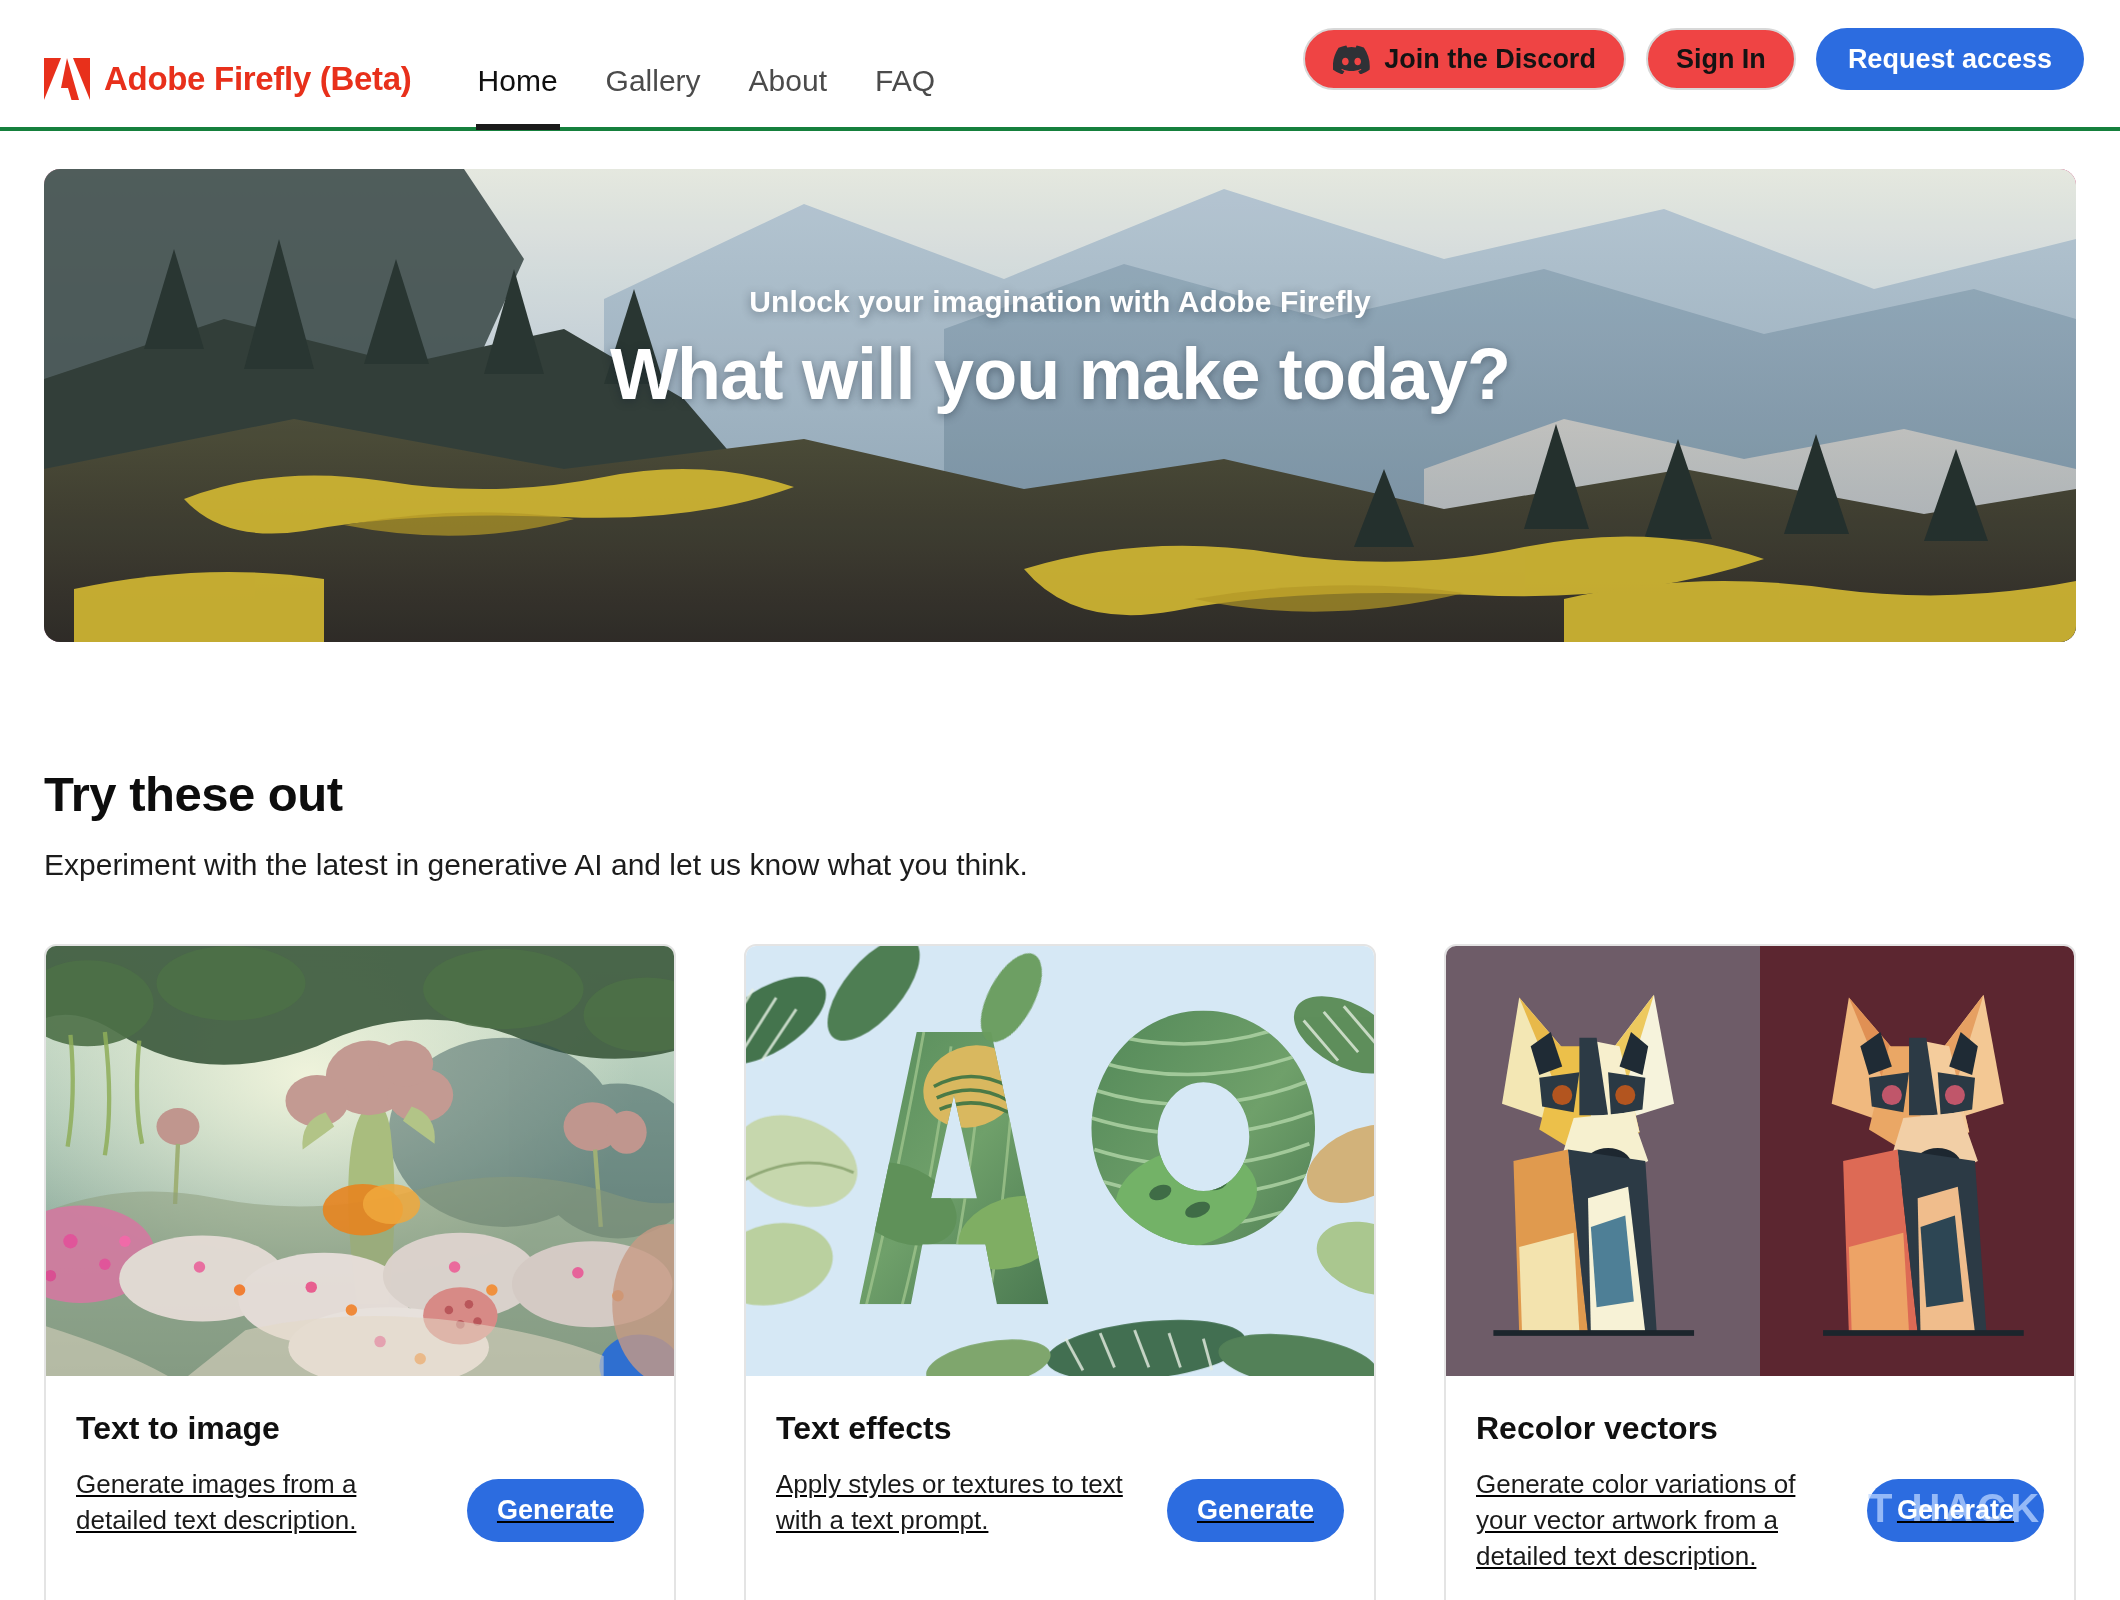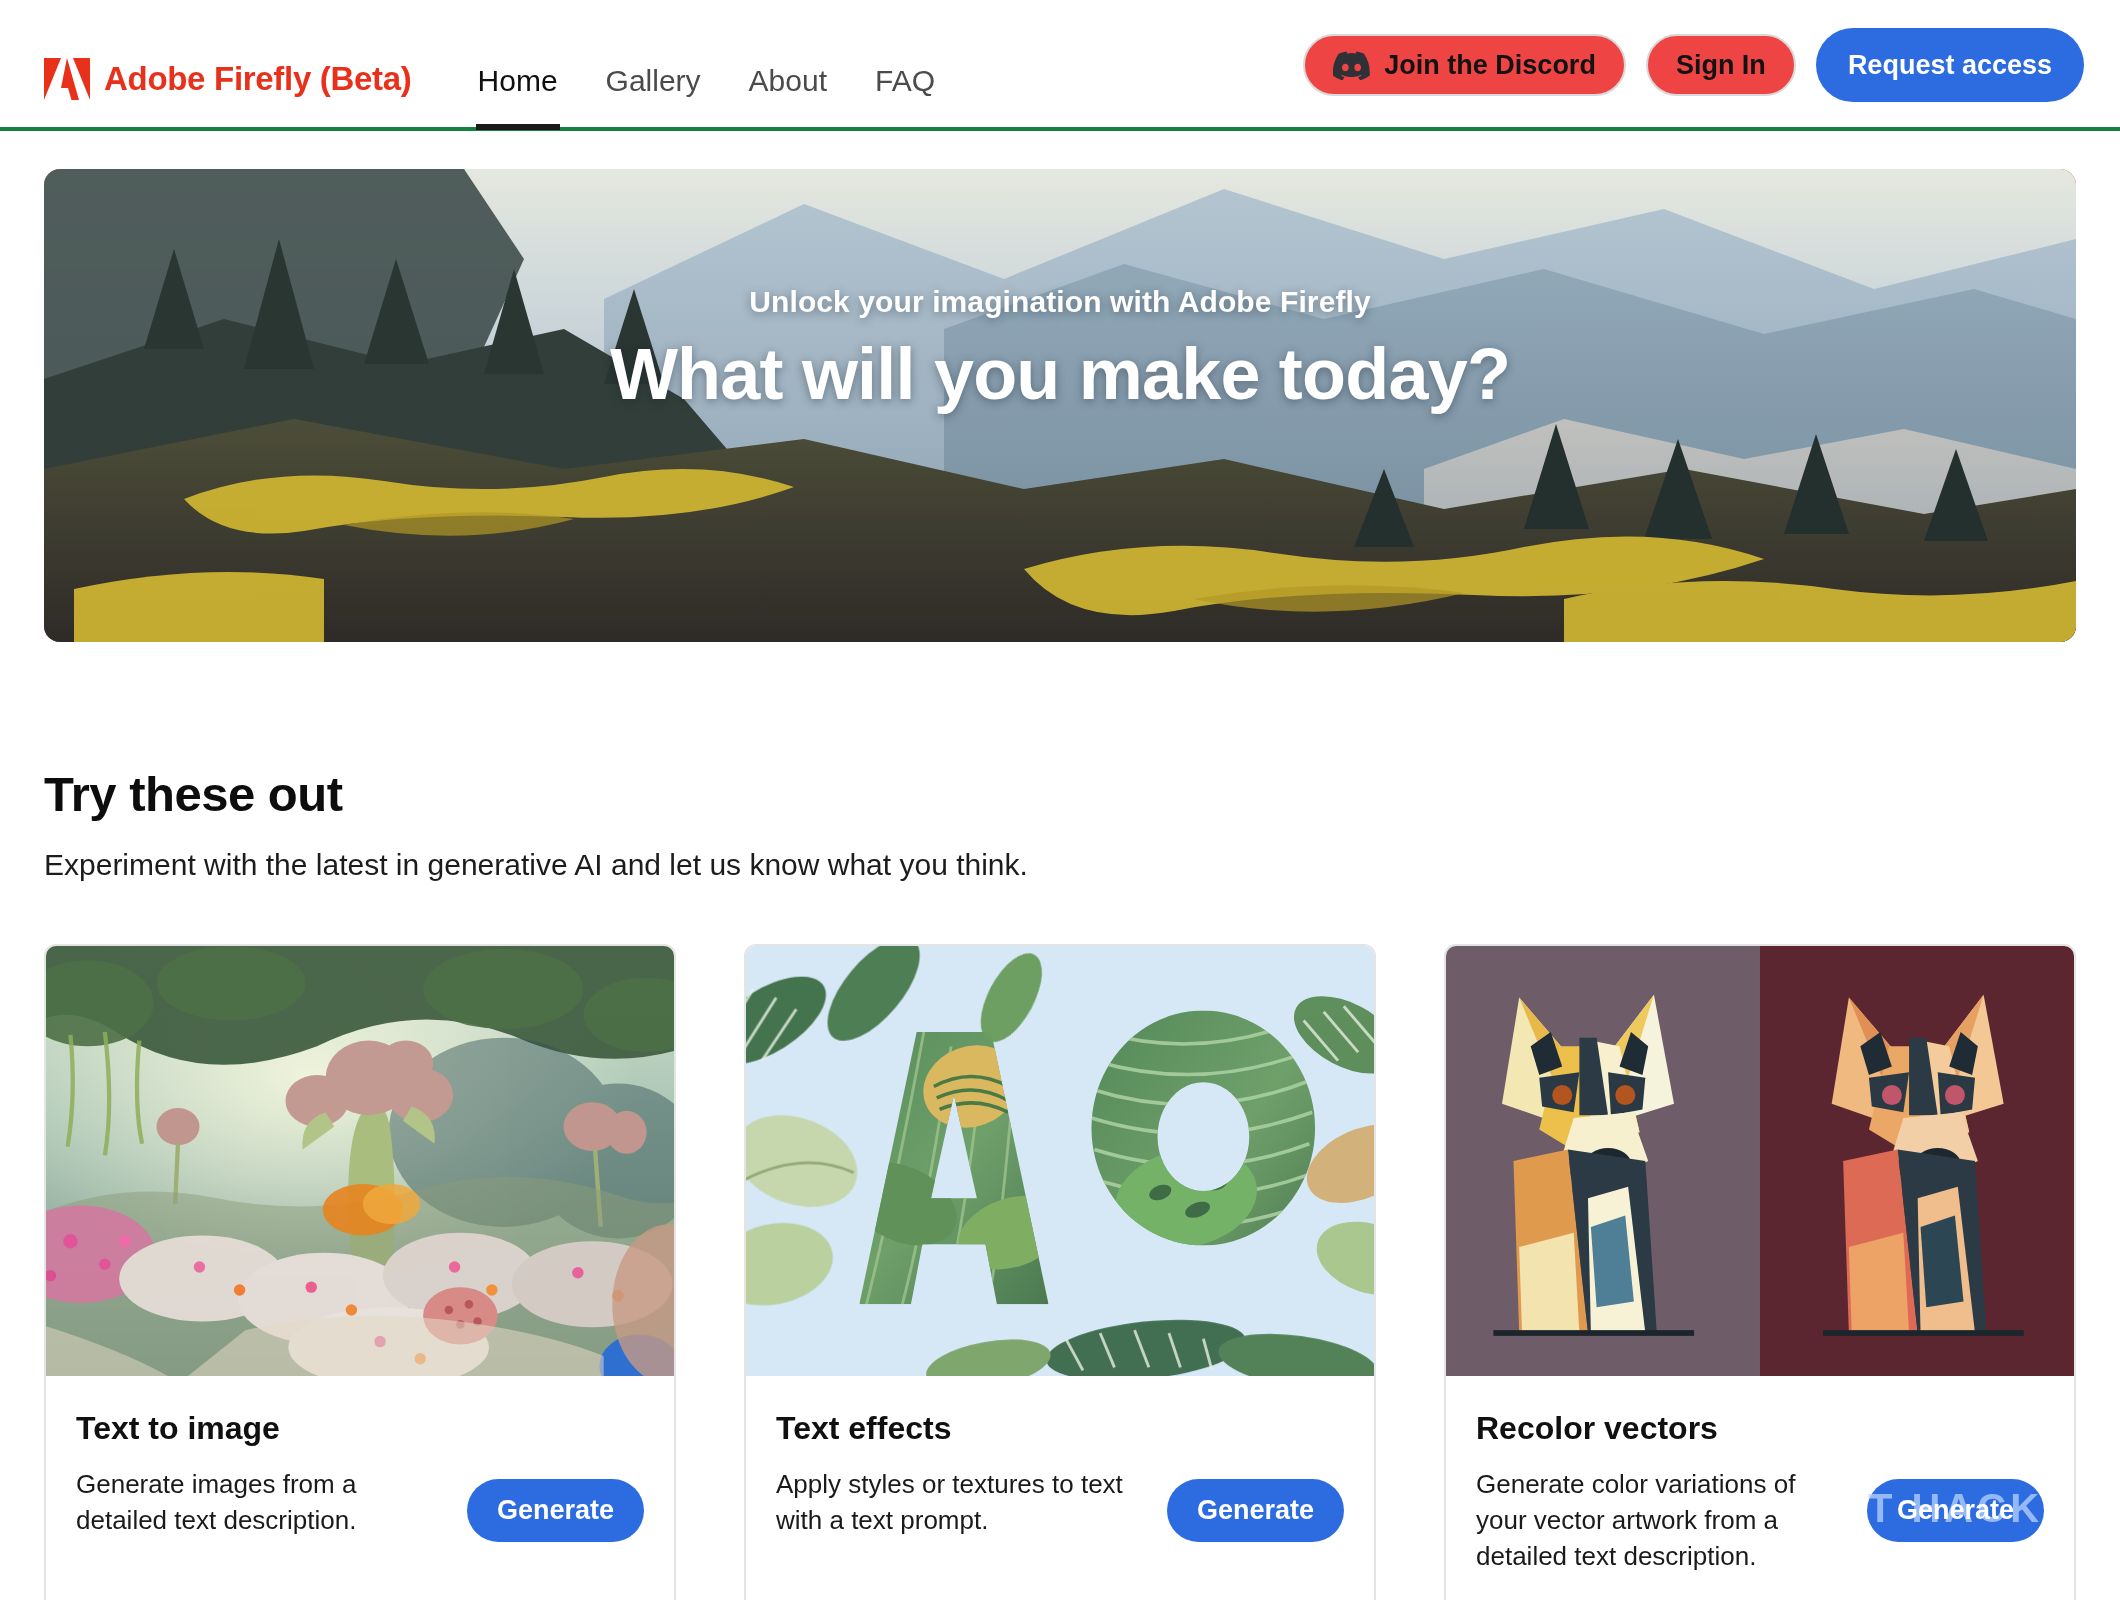--- a/index.html
+++ b/index.html
@@ -51,21 +51,21 @@
     display: flex; align-items: center; justify-content: center;
     border-radius: 999px; white-space: nowrap; cursor: pointer;
     font-size: 27px;
   }
   .btn-outline {
     background: #ef4444; border: 2px solid #d8d8d8; color: #131313;
     font-weight: bold; height: 62px; padding: 0 28px; gap: 14px;
   }
   .btn-primary {
     background: #2c6ce0; border: none; color: #fff;
-    font-weight: bold; height: 74px; padding: 0 32px;
+    font-weight: bold; height: 62px; padding: 0 32px;
   }
   .discord-glyph { width: 37px; height: 29px; display: block; }
 
   
   .hero-wrap { position: relative; padding: 0 44px; margin-top: 38px; }
   .hero {
     position: relative; height: 473px;
     border-radius: 16px; overflow: hidden;
     background: #be185d;
   }
@@ -120,20 +120,21 @@
     padding: 34px 30px 40px 30px;
     display: flex; flex-direction: column;
   }
   .card-title {
     font-size: 32px; font-weight: bold; color: #101010;
     margin-bottom: 20px;
   }
   .card-row {
     display: flex; align-items: flex-start; justify-content: space-between;
     gap: 32px;
+    text-decoration: underline;
   }
   .card-desc {
     font-size: 26px; line-height: 1.38; color: #1a1a1a;
     max-width: 400px;
   }
   .generate-btn {
     position: relative;
     background: #2c6ce0; color: #fff; border: none;
     border-radius: 999px; height: 63px; padding: 0 30px;
     font-size: 27px; font-weight: bold; cursor: pointer;

